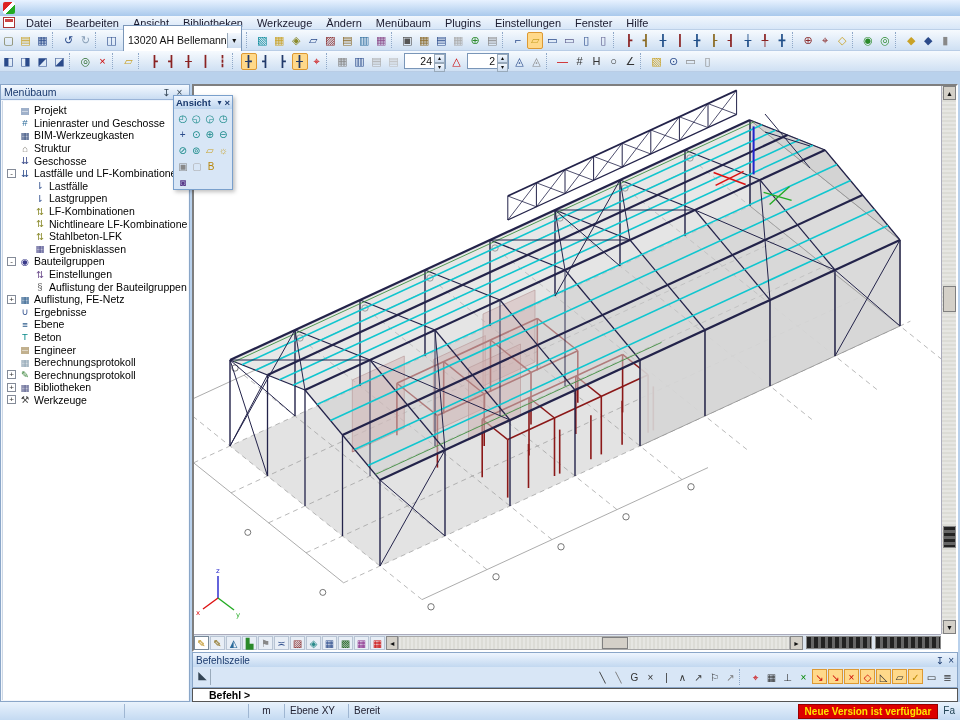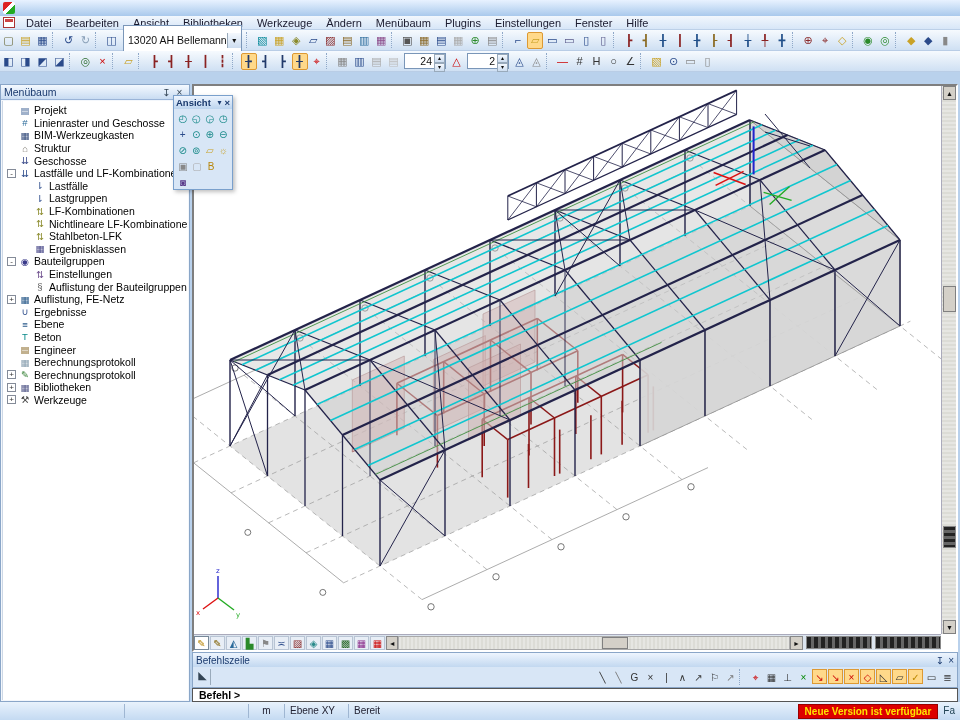--- a/index.html
+++ b/index.html
@@ -78,21 +78,21 @@
 
   
   .cmdpanel { position:absolute; left:192px; top:652px; width:766px; height:36px; background:#d8e6f6; border:1px solid #8aa6c8; }
   .cmdhead { height:14px; background:linear-gradient(#eef5fe,#c2d8f0); display:flex; align-items:center; padding:0 3px; color:#1a3a6e; font-size:10px; }
   .cmdhead .sp { flex:1; }
   .cmdrow { height:20px; display:flex; align-items:center; padding:0 2px; }
   .cursoricon { width:16px; height:16px; border-right:1px solid #9ab; font-size:11px; text-align:center; color:#345; }
   .snapbox { margin-left:auto; display:flex; }
   .sicon { width:15px; height:15px; font-size:10px; line-height:15px; text-align:center; border:1px solid transparent; margin-left:1px; }
   .sicon.hl { background:#ffd98a; border:1px solid #dd9933; }
-  .cmdinput { position:absolute; left:192px; top:688px; width:766px; height:14px; background:#fff; border:1px solid #555; font-size:10.5px; line-height:12px; padding-left:6px; font-weight:bold; color:#000; }
+  .cmdinput { position:absolute; left:192px; top:688px; width:766px; height:14px; background:#fff; border:1px solid #555; font-size:10.5px; line-height:12px; padding-left:16px; font-weight:bold; color:#000; }
 
   
   .statusbar { position:absolute; left:0; top:702px; width:960px; height:18px; background:linear-gradient(#e8f2fc,#c4daf2); display:flex; align-items:center; font-size:10px; color:#223; }
   .scell { height:14px; border-right:1px solid #9fb6d2; padding:0 5px; line-height:14px; white-space:nowrap; }
   .badge { margin-left:auto; background:#dd0000; color:#ffe400; font-weight:bold; padding:1px 6px; border:1px solid #900; font-size:10px; }
   .scell.last { border:none; color:#245; }
 </style>
 </head>
 <body>
 

